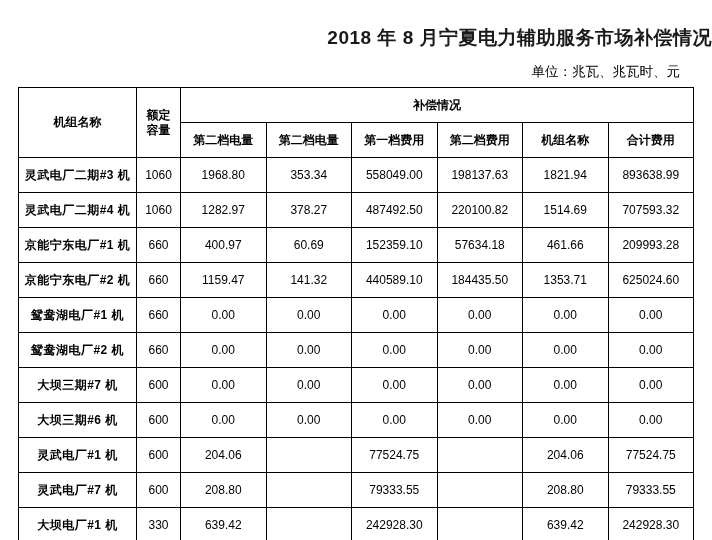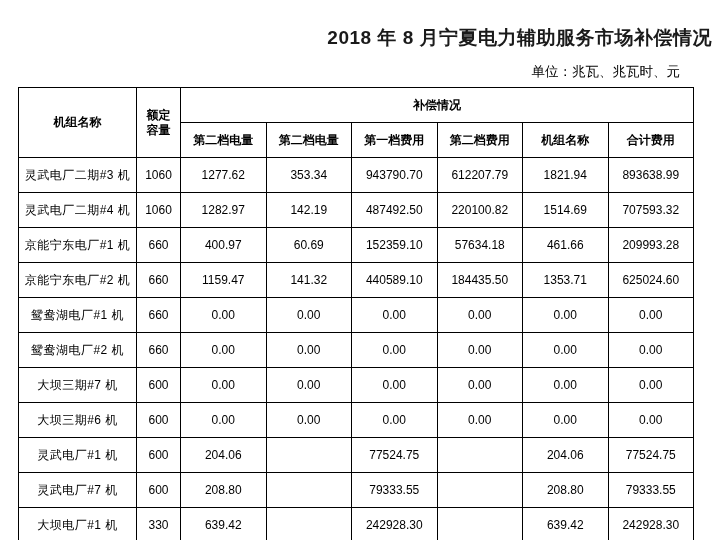--- a/index.html
+++ b/index.html
@@ -63,21 +63,21 @@
     width: 44px;
   }
   th.grp {
     height: 22px;
   }
   th.sub {
     height: 24px;
   }
   td.name {
     font-size: 12.5px;
-    font-weight: normal;
+    font-weight: bold;
     letter-spacing: 0.5px;
   }
   td.cap {
     font-size: 12px;
   }
   td.num {
     font-size: 11.5px;
   }
   .two-line {
     line-height: 1.25;
@@ -110,32 +110,32 @@
         <th class="sub">第一档费用</th>
         <th class="sub">第二档费用</th>
         <th class="sub">机组名称</th>
         <th class="sub">合计费用</th>
       </tr>
     </thead>
     <tbody>
       <tr>
         <td class="name">灵武电厂二期#3 机</td>
         <td class="cap">1060</td>
-        <td class="num">1277.62</td>
+        <td class="num">1968.80</td>
         <td class="num">353.34</td>
-        <td class="num">943790.70</td>
-        <td class="num">612207.79</td>
+        <td class="num">558049.00</td>
+        <td class="num">198137.63</td>
         <td class="num">1821.94</td>
         <td class="num">893638.99</td>
       </tr>
       <tr>
         <td class="name">灵武电厂二期#4 机</td>
         <td class="cap">1060</td>
         <td class="num">1282.97</td>
-        <td class="num">142.19</td>
+        <td class="num">378.27</td>
         <td class="num">487492.50</td>
         <td class="num">220100.82</td>
         <td class="num">1514.69</td>
         <td class="num">707593.32</td>
       </tr>
       <tr>
         <td class="name">京能宁东电厂#1 机</td>
         <td class="cap">660</td>
         <td class="num">400.97</td>
         <td class="num">60.69</td>

